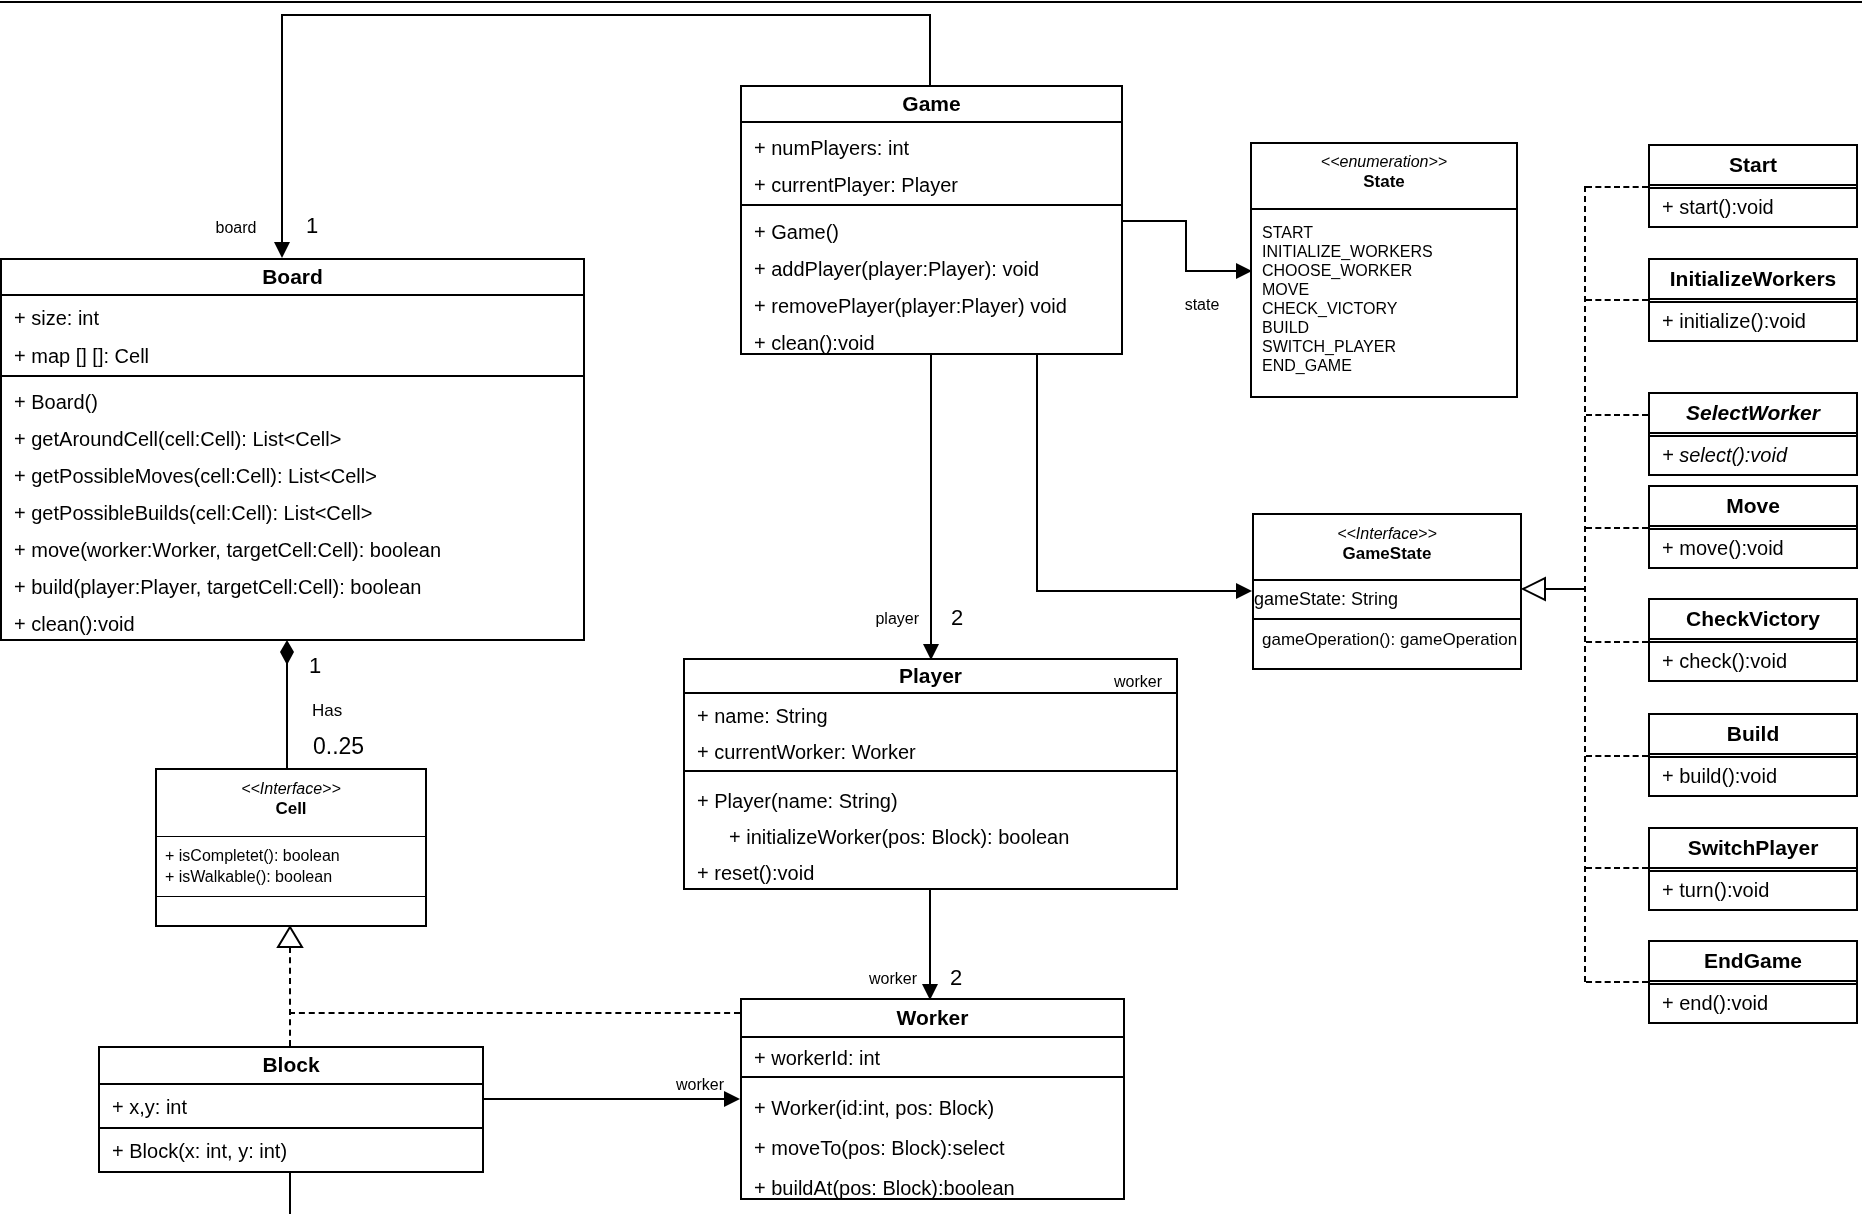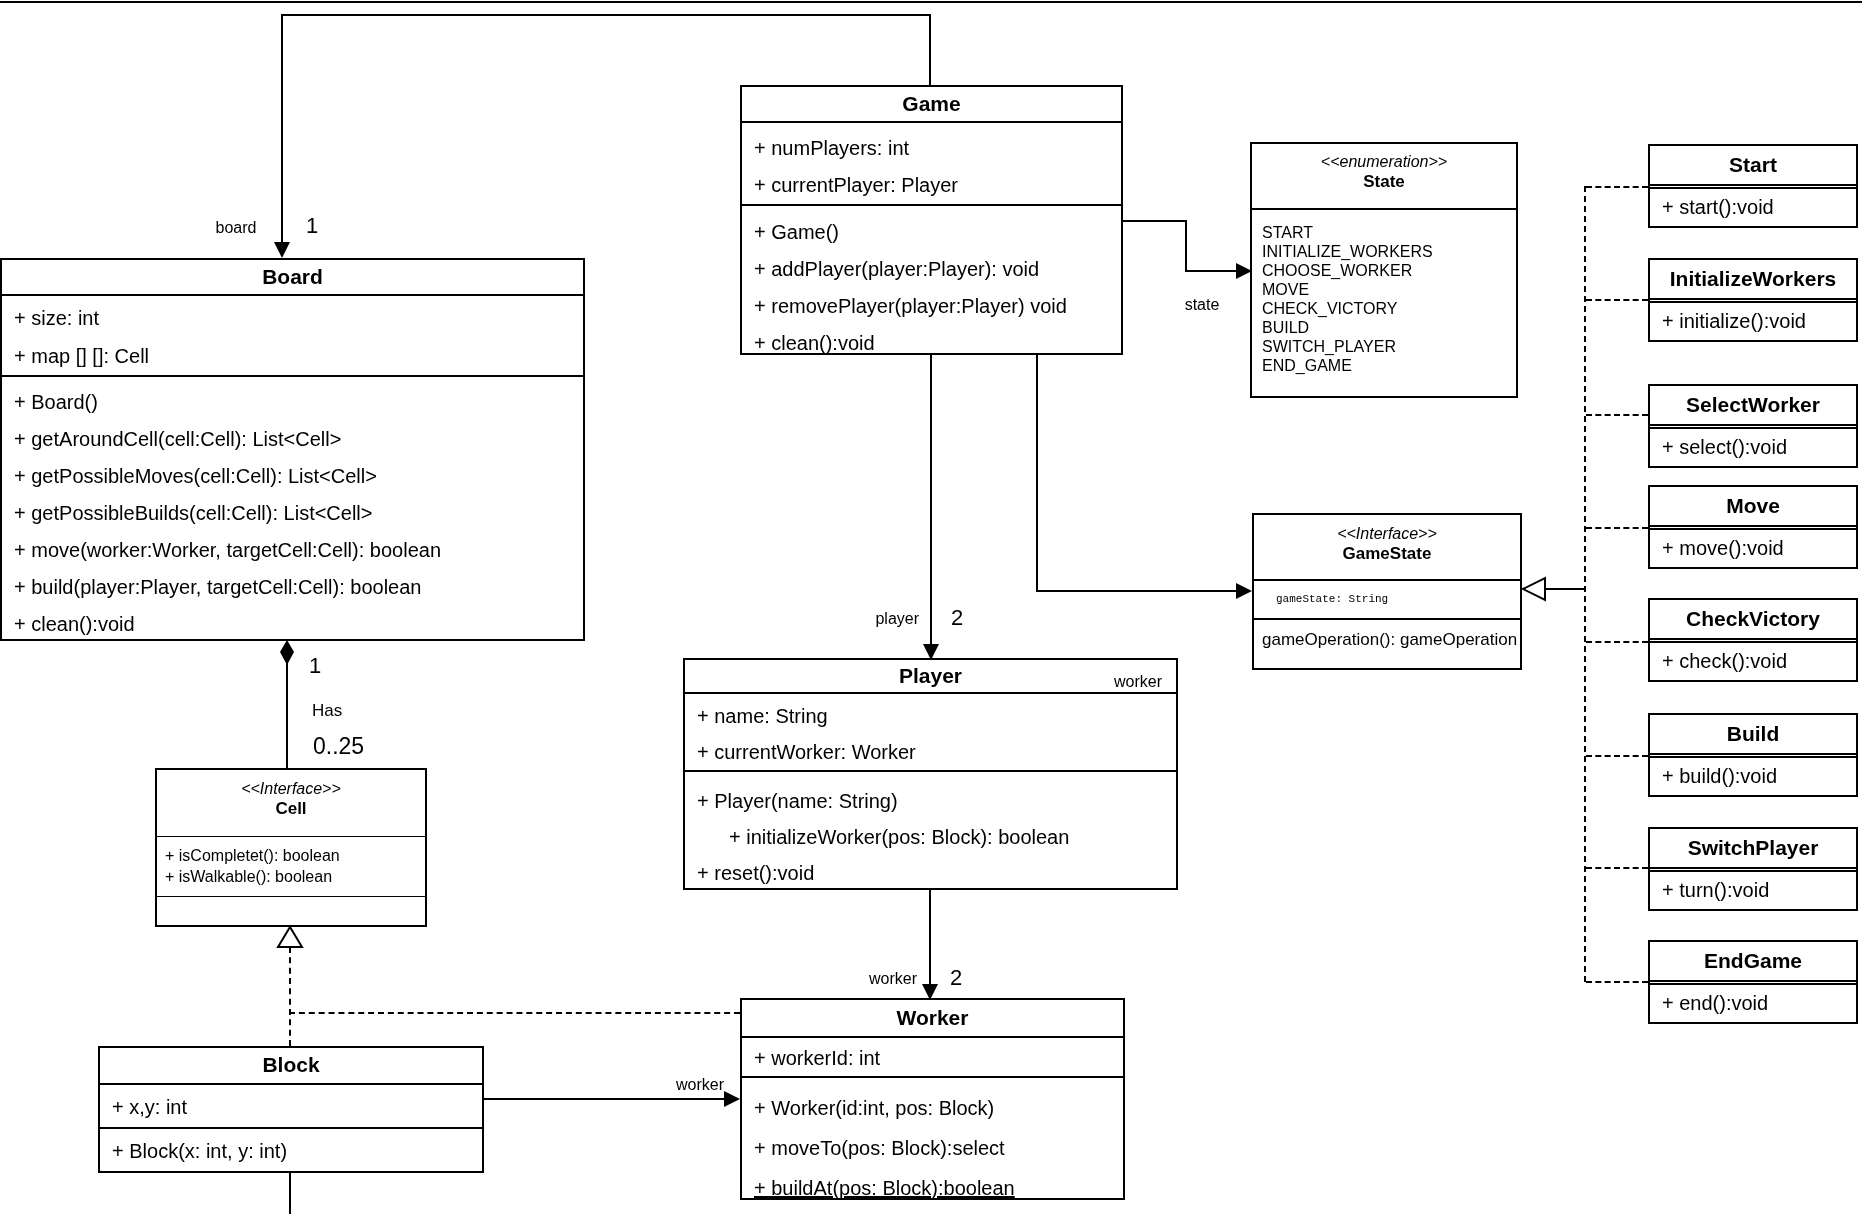--- a/index.html
+++ b/index.html
@@ -86,21 +86,21 @@
       <div class="smrow" style="line-height:19px;">END_GAME</div>
     </div>
   </div>
 
   <div class="ubox" style="left:1252px;top:513px;width:270px;height:157px;">
     <div style="height:55px;padding-top:9px;">
       <div class="stereo">&lt;&lt;Interface&gt;&gt;</div>
       <div class="sname">GameState</div>
     </div>
     <div class="usec" style="height:39px;padding-top:7px;">
-      <div class="smrow" style="font-size:11px;line-height:22px;padding-left:22px;font-family:Liberation Mono, monospace;">gameState: String</div>
+      <div class="smrow" style="font-size:18px;line-height:22px;padding-left:0;">gameState: String</div>
     </div>
     <div class="usec" style="flex:1;padding-top:9px;">
       <div class="smrow" style="font-size:17px;line-height:22px;padding-left:8px;">gameOperation(): gameOperation</div>
     </div>
   </div>
 
   <div class="ubox" style="left:683px;top:658px;width:495px;height:232px;">
     <div class="utitle" style="height:34px;line-height:32px;">
       <span>Player</span>
       <span class="corner-lbl">worker</span>
@@ -117,21 +117,21 @@
   </div>
 
   <div class="ubox" style="left:740px;top:998px;width:385px;height:202px;">
     <div class="utitle" style="height:38px;line-height:36px;">Worker</div>
     <div class="usec" style="height:56px;padding-top:2px;">
       <div class="row" style="line-height:36px;">+ workerId: int</div>
     </div>
     <div class="usec" style="flex:1;padding-top:10px;">
       <div class="row" style="line-height:40px;">+ Worker(id:int, pos: Block)</div>
       <div class="row" style="line-height:40px;">+ moveTo(pos: Block):select</div>
-      <div class="row" style="line-height:40px;text-decoration:underline;">+ buildAt(pos: Block):boolean</div>
+      <div class="row" style="line-height:40px;">+ buildAt(pos: Block):boolean</div>
     </div>
   </div>
 
   <div class="ubox" style="left:155px;top:768px;width:272px;height:159px;">
     <div style="height:57px;padding-top:9px;">
       <div class="stereo">&lt;&lt;Interface&gt;&gt;</div>
       <div class="sname">Cell</div>
     </div>
     <div class="usec" style="height:60px;padding-top:8px;border-top-width:1px;">
       <div class="smrow" style="line-height:21px;padding-left:8px;">+ isCompletet(): boolean</div>
@@ -153,21 +153,21 @@
   <div class="sbox" style="top:144px;">
     <div class="stitle">Start</div>
     <div class="sdbl"></div>
     <div class="srow">+ start():void</div>
   </div>
   <div class="sbox" style="top:258px;">
     <div class="stitle">InitializeWorkers</div>
     <div class="sdbl"></div>
     <div class="srow">+ initialize():void</div>
   </div>
-  <div class="sbox" style="top:384px;">
+  <div class="sbox" style="top:392px;font-style:italic;">
     <div class="stitle">SelectWorker</div>
     <div class="sdbl"></div>
     <div class="srow">+ select():void</div>
   </div>
   <div class="sbox" style="top:485px;">
     <div class="stitle">Move</div>
     <div class="sdbl"></div>
     <div class="srow">+ move():void</div>
   </div>
   <div class="sbox" style="top:598px;">

